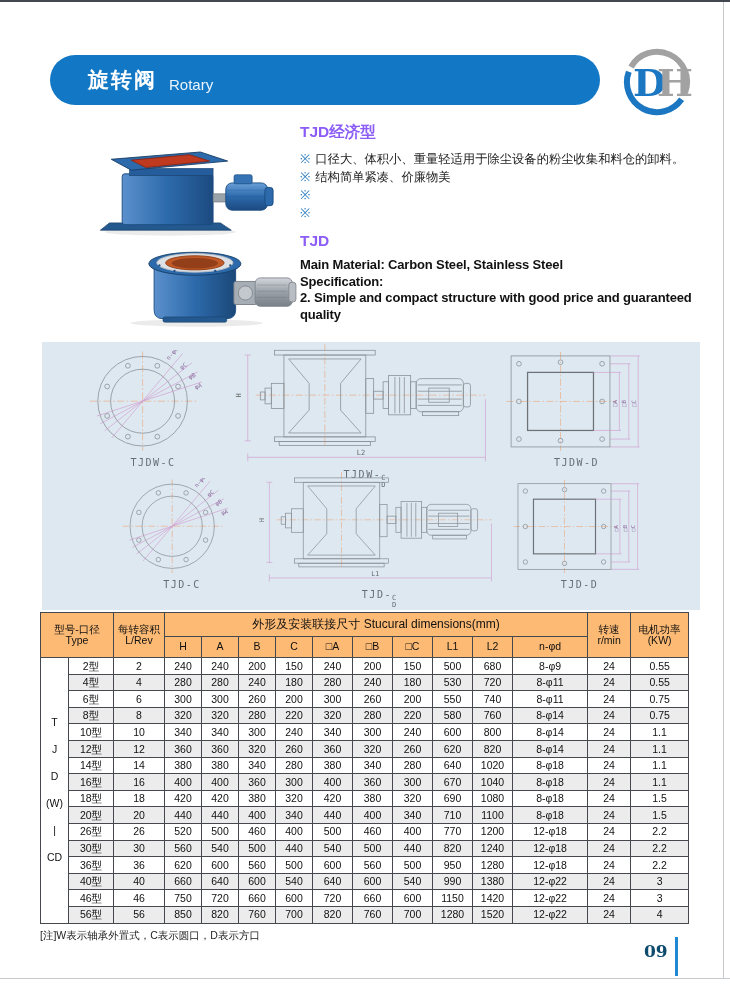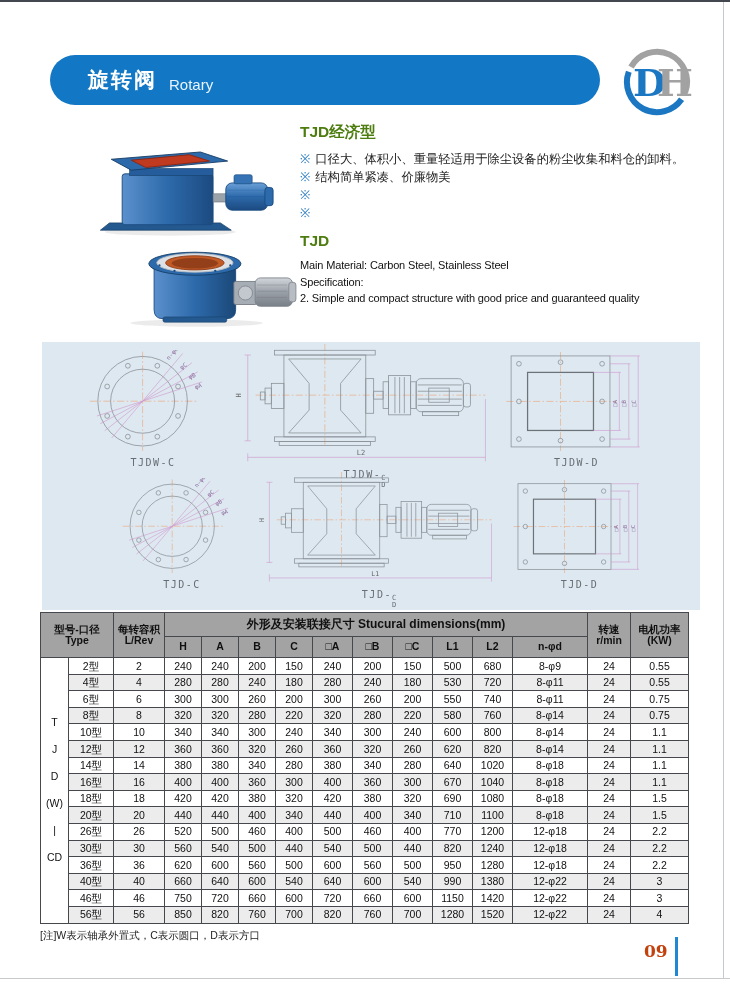--- a/index.html
+++ b/index.html
@@ -17,25 +17,25 @@
 
   
   .logo{position:absolute;left:612px;top:44px;width:94px;height:78px;}
 
   
   .photo1{position:absolute;left:84px;top:146px;width:200px;height:92px;}
   .photo2{position:absolute;left:108px;top:240px;width:195px;height:90px;}
 
   
   .text-col{position:absolute;left:300px;top:122px;width:404px;}
-  .sec-h{color:#4d7c0f;font-size:15.5px;font-weight:bold;margin:0 0 7px 0;}
+  .sec-h{color:#8b5cf6;font-size:15.5px;font-weight:bold;margin:0 0 7px 0;}
   .bullets{margin:0 0 10px 0;}
   .bullet{font-size:12.3px;line-height:18px;color:#222;display:flex;}
   .bullet .marker{color:#2f7fc1;margin-right:5px;flex:0 0 auto;}
-  .en-lines{font-size:11px;line-height:16.5px;color:#111;letter-spacing:-0.15px;}
+  .en-lines{font-size:13px;line-height:16.5px;color:#111;letter-spacing:-0.15px;font-weight:bold;}
 
   
   .panel{position:absolute;left:42px;top:342px;width:658px;height:268px;background:#dde8f1;}
   .fig{position:absolute;text-align:center;}
   .fig svg{display:block;margin:0 auto;}
   .fig-label{margin-top:3px;color:#686d73;font-family:"DejaVu Sans Mono",monospace;
              font-size:10px;letter-spacing:1.5px;}
   .stack{display:inline-flex;flex-direction:column;font-size:7px;line-height:6.5px;
          letter-spacing:0;vertical-align:-2px;text-align:left;}
   .stack i{font-style:normal;}
@@ -43,34 +43,34 @@
   .f2r1{left:180px;top:2px;width:285px;}
   .f3r1{left:452px;top:10px;width:165px;}
   .f1r2{left:70px;top:136px;width:140px;}
   .f2r2{left:203px;top:130px;width:268px;}
   .f3r2{left:460px;top:138px;width:155px;}
 
   
   #spec-table{position:absolute;left:40px;top:612px;width:648px;border-collapse:collapse;
               table-layout:fixed;font-size:10.5px;color:#101010;}
   #spec-table th,#spec-table td{border:1px solid #45494d;padding:0;text-align:center;}
-  #spec-table th{background:#a3a3a3;font-weight:bold;line-height:1.05;}
+  #spec-table th{background:#fdba74;font-weight:normal;line-height:1.05;}
   #spec-table .h1 th{height:23px;}
   #spec-table .h2 th{height:20px;}
   #spec-table td{height:15.6px;line-height:1;background:#fff;}
   #spec-table tr.alt td{background:#ececec;}
   #spec-table td.group-cell{background:#fff;vertical-align:middle;}
   .group-cell div{line-height:27px;font-size:10.5px;}
   .th2line div{font-size:10.5px;}
   .dims-title{font-size:12px;}
 
   
   .note{position:absolute;left:40px;top:929px;font-size:10.5px;color:#222;text-align:center;}
   .pagenum{position:absolute;left:644px;top:941px;font-family:"DejaVu Serif",serif;
-           font-weight:bold;font-size:17px;color:#c2410c;}
+           font-weight:bold;font-size:17px;color:#0c4a6e;}
   .blue-bar{position:absolute;left:675px;top:937px;width:3px;height:39px;background:#1e88d2;}
 
   
   .ln{stroke:#8b9197;fill:none;stroke-width:1;}
   .ln2{stroke:#6d7277;fill:none;stroke-width:1.6;}
   .cl{stroke:#eda77a;fill:none;stroke-width:0.8;stroke-dasharray:9 3 2 3;}
   .dm{stroke:#cf8fc9;fill:none;stroke-width:0.7;}
   .dmt{fill:#8f6d9e;font-size:7.5px;font-family:"DejaVu Sans Mono",monospace;}
   .dmt2{fill:#666;font-size:9px;font-family:"DejaVu Sans Mono",monospace;}
 </style>

